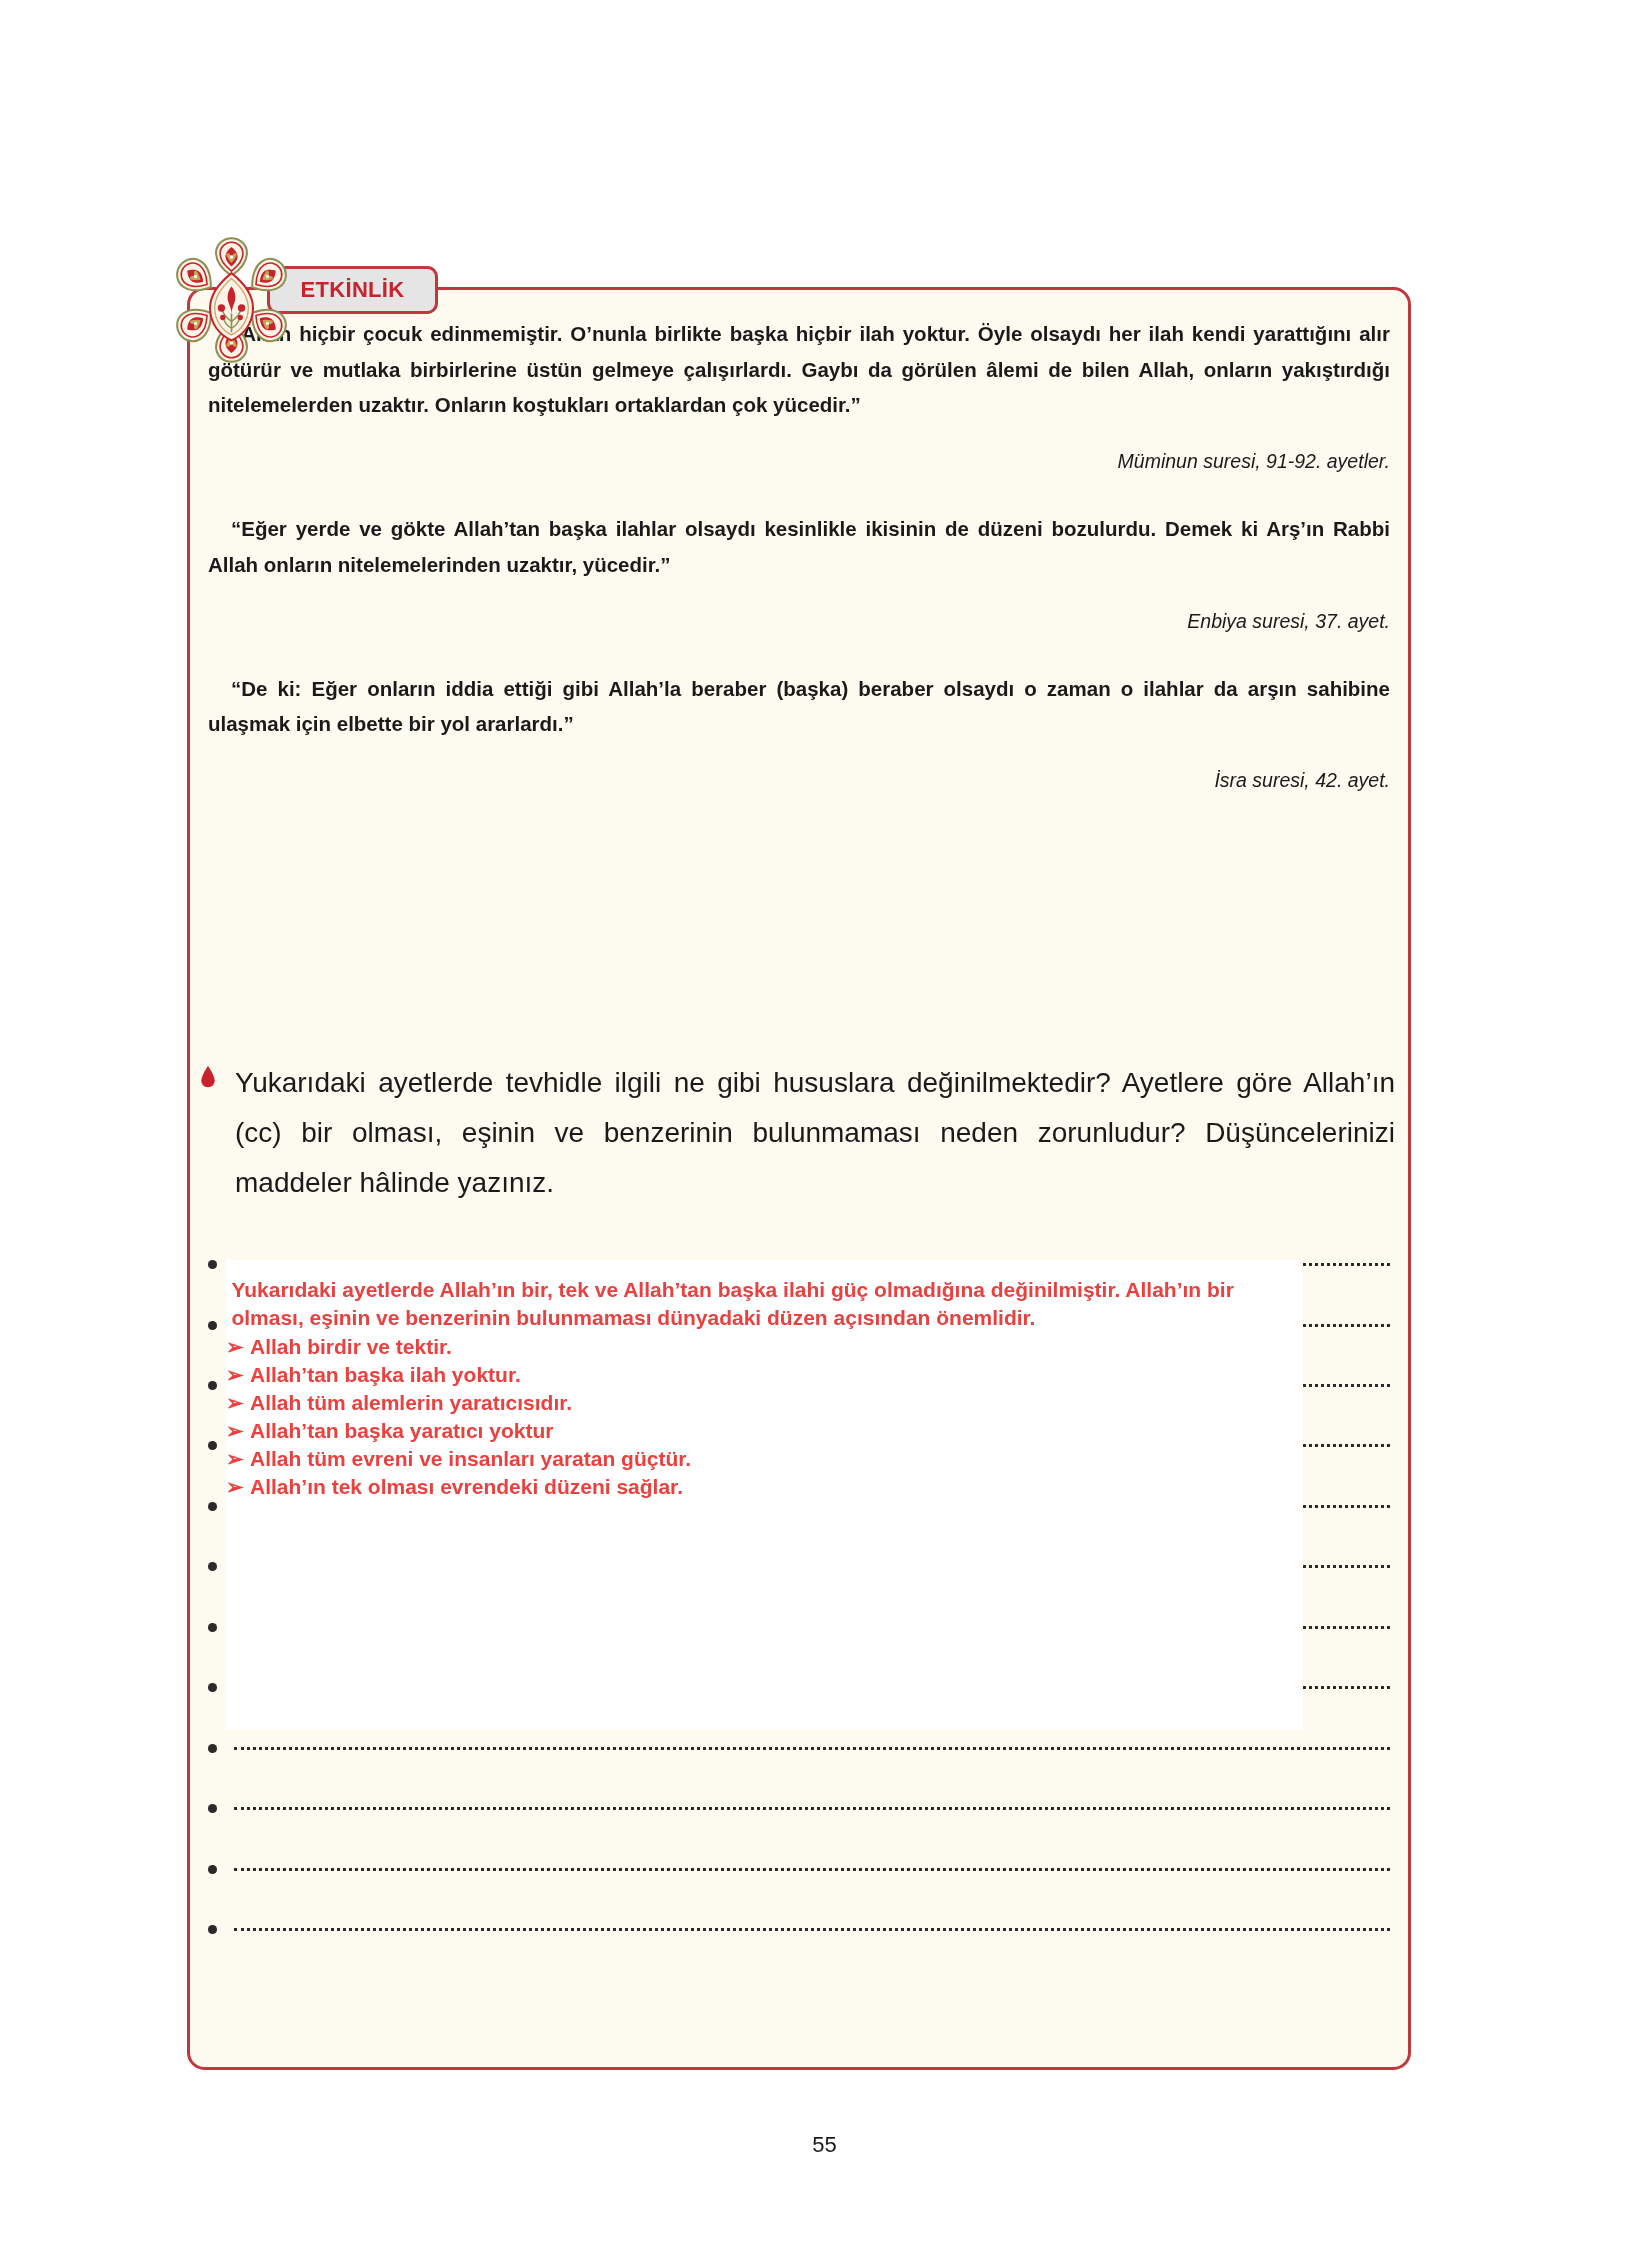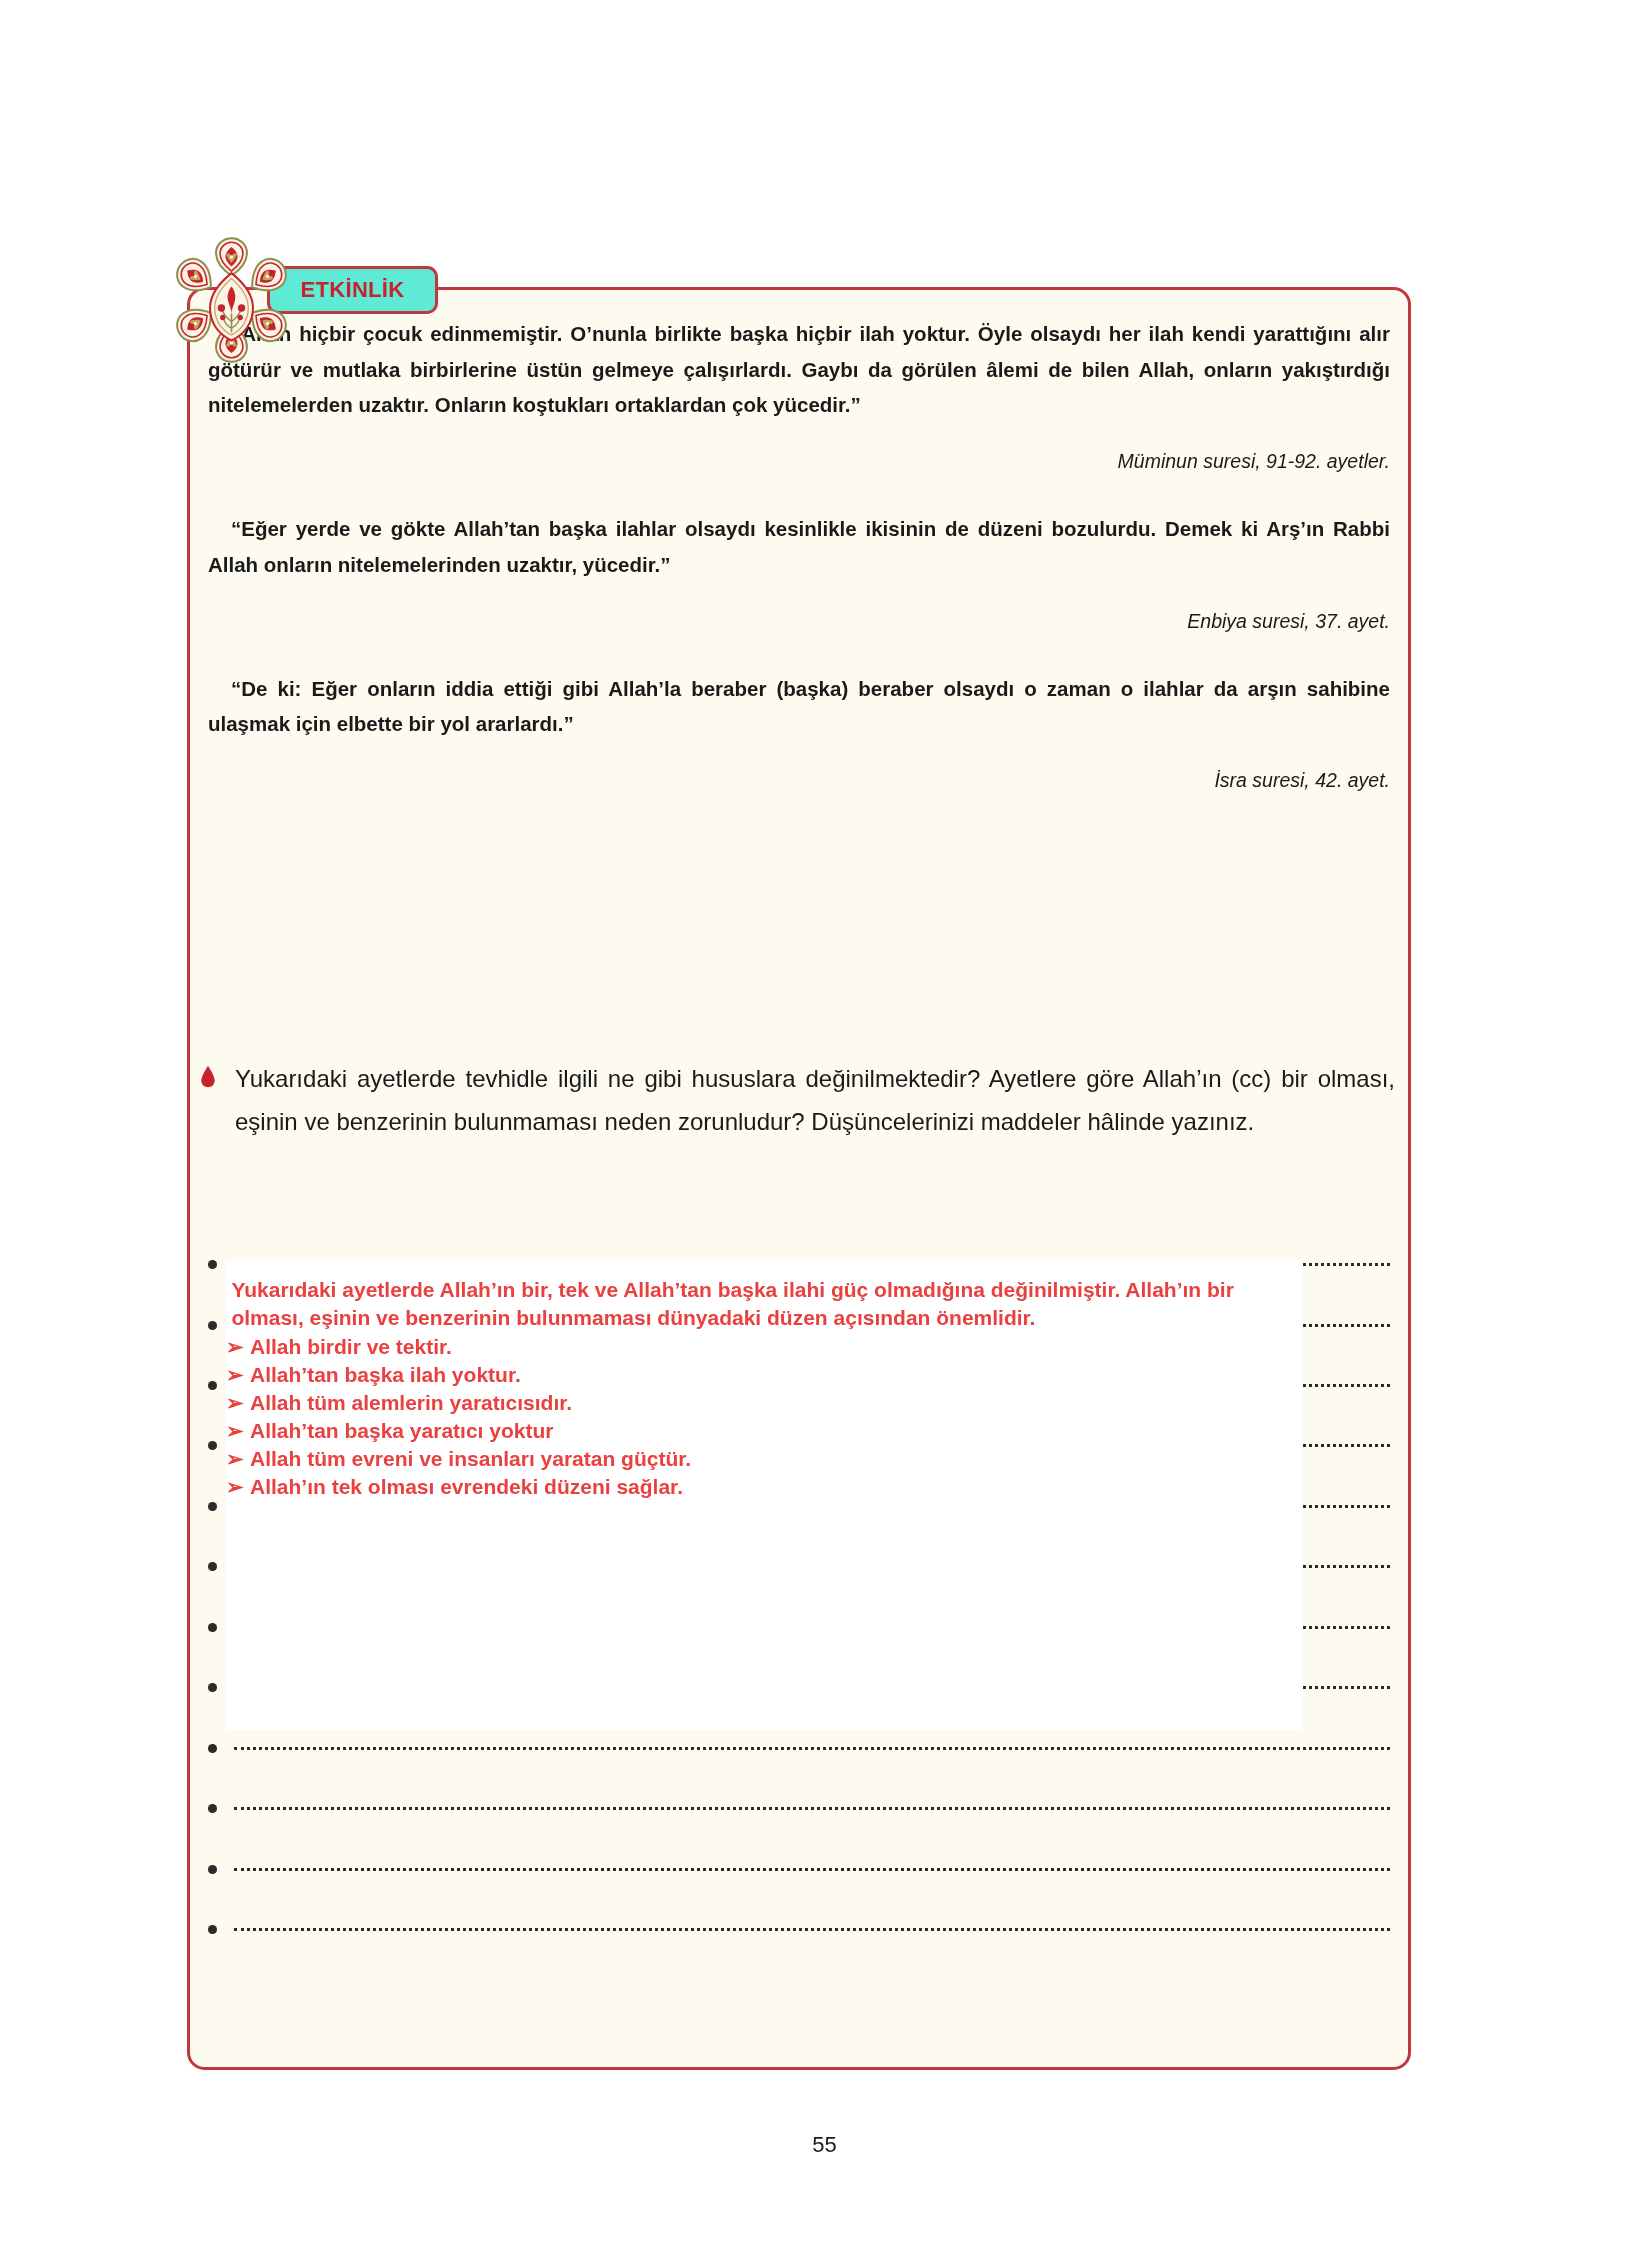--- a/index.html
+++ b/index.html
@@ -31,21 +31,21 @@
   
   #etkinlik-tab {
     position: absolute;
     left: 267px;
     top: 266px;
     width: 171px;
     height: 48px;
     box-sizing: border-box;
     border: 3.4px solid #c0373d;
     border-radius: 10.7px;
-    background: #5eead4;
+    background: #e5e5e5;
     display: flex;
     align-items: center;
     justify-content: center;
     z-index: 6;
   }
   #etkinlik-tab .label {
     color: #c8232c;
     font-size: 22px;
     font-weight: bold;
     letter-spacing: 0.3px;
@@ -104,21 +104,21 @@
     width: 1195px;
     display: flex;
     align-items: flex-start;
   }
   #question-drop {
     width: 23px;
     flex: 0 0 23px;
     padding-top: 6.7px;
   }
   #question-text {
-    font-size: 24px;
+    font-size: 28px;
     color: #1a1a1a;
     line-height: 1.78;
     text-align: justify;
     margin: 0;
     padding-left: 12px;
   }
 
   
   #answer-area {
     position: absolute;

